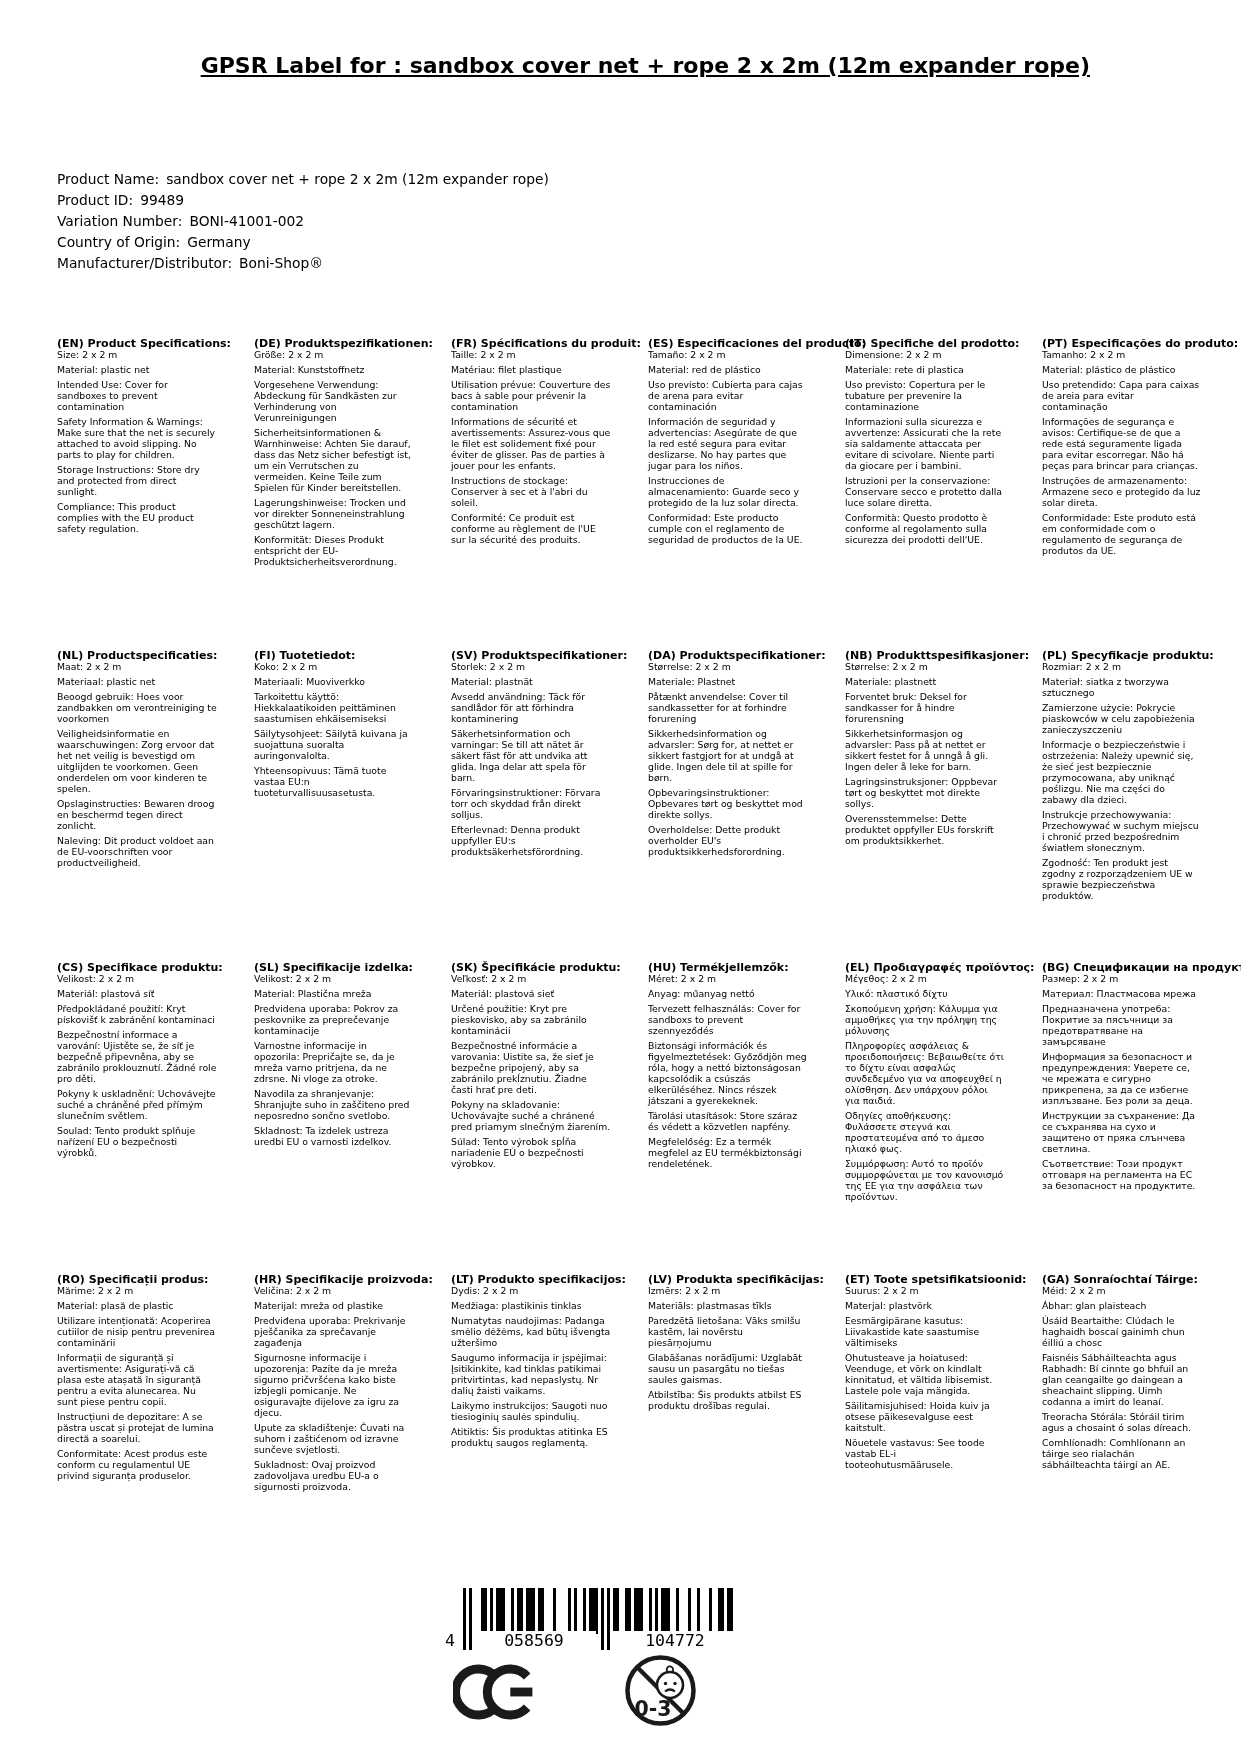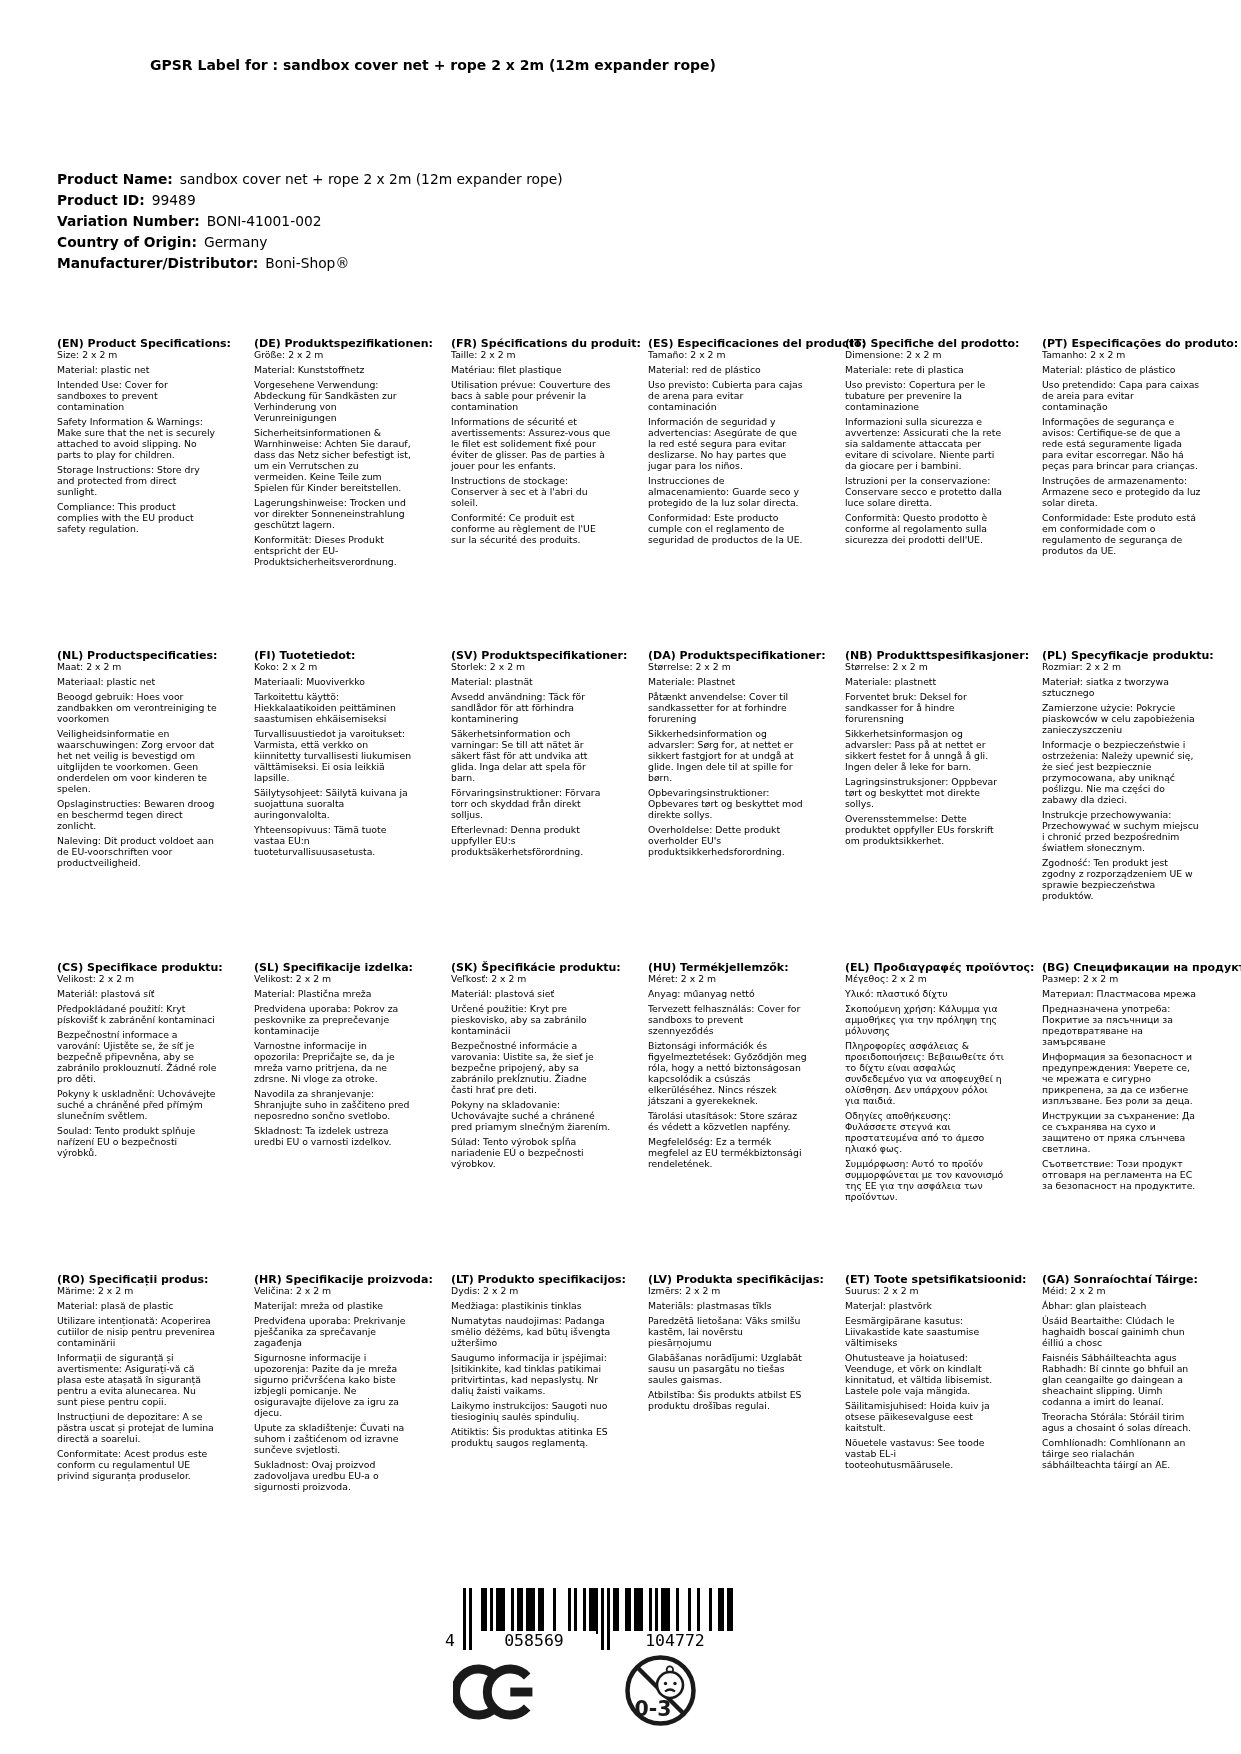--- a/index.html
+++ b/index.html
@@ -2,26 +2,26 @@
 <html><head>
 <meta charset="utf-8">
 <style>
   * { margin:0; padding:0; box-sizing:border-box; }
   html,body { background:#ffffff; }
   body { font-family:"DejaVu Sans", sans-serif; color:#000; }
   .page { position:relative; width:1241px; height:1754px; background:#fff; overflow:hidden; }
 
   .title {
     position:absolute; top:50px; left:150px; width:940px;
-    text-align:left; font-size:14px; line-height:31px; font-weight:bold;
+    text-align:right; font-size:22px; line-height:31px; font-weight:bold;text-decoration:underline;
   }
 
   .product-info { position:absolute; left:57px; top:169px; }
   .info-line { font-size:13.8px; line-height:21px; white-space:nowrap; }
-  .info-label { font-weight:bold;text-align:right; }
+  .info-label { font-weight:normal;text-align:right; }
   .info-value { margin-left:7px;text-align:right; }
 
   .blocks {
     position:absolute; left:57px; top:338px;
     display:grid; grid-template-columns:repeat(6,185px);
     column-gap:12px; grid-auto-rows:312px;
   }
   .block { overflow:visible; }
   .block-title {
     font-weight:bold; font-size:11px; line-height:11px;
@@ -200,21 +200,20 @@
 
       <div class="block">
         <div class="block-title">(FI) Tuotetiedot:</div>
 
           <p class="block-para">Koko: 2 x 2 m</p>
 
           <p class="block-para">Materiaali: Muoviverkko</p>
 
           <p class="block-para">Tarkoitettu käyttö: Hiekkalaatikoiden peittäminen saastumisen ehkäisemiseksi</p>
 
-          <p class="block-para">Turvallisuustiedot ja varoitukset: Varmista, että verkko on kiinnitetty turvallisesti liukumisen välttämiseksi. Ei osia leikkiä lapsille.</p>
 
           <p class="block-para">Säilytysohjeet: Säilytä kuivana ja suojattuna suoralta auringonvalolta.</p>
 
           <p class="block-para">Yhteensopivuus: Tämä tuote vastaa EU:n tuoteturvallisuusasetusta.</p>
 
       </div>
 
       <div class="block">
         <div class="block-title">(SV) Produktspecifikationer:</div>
 

